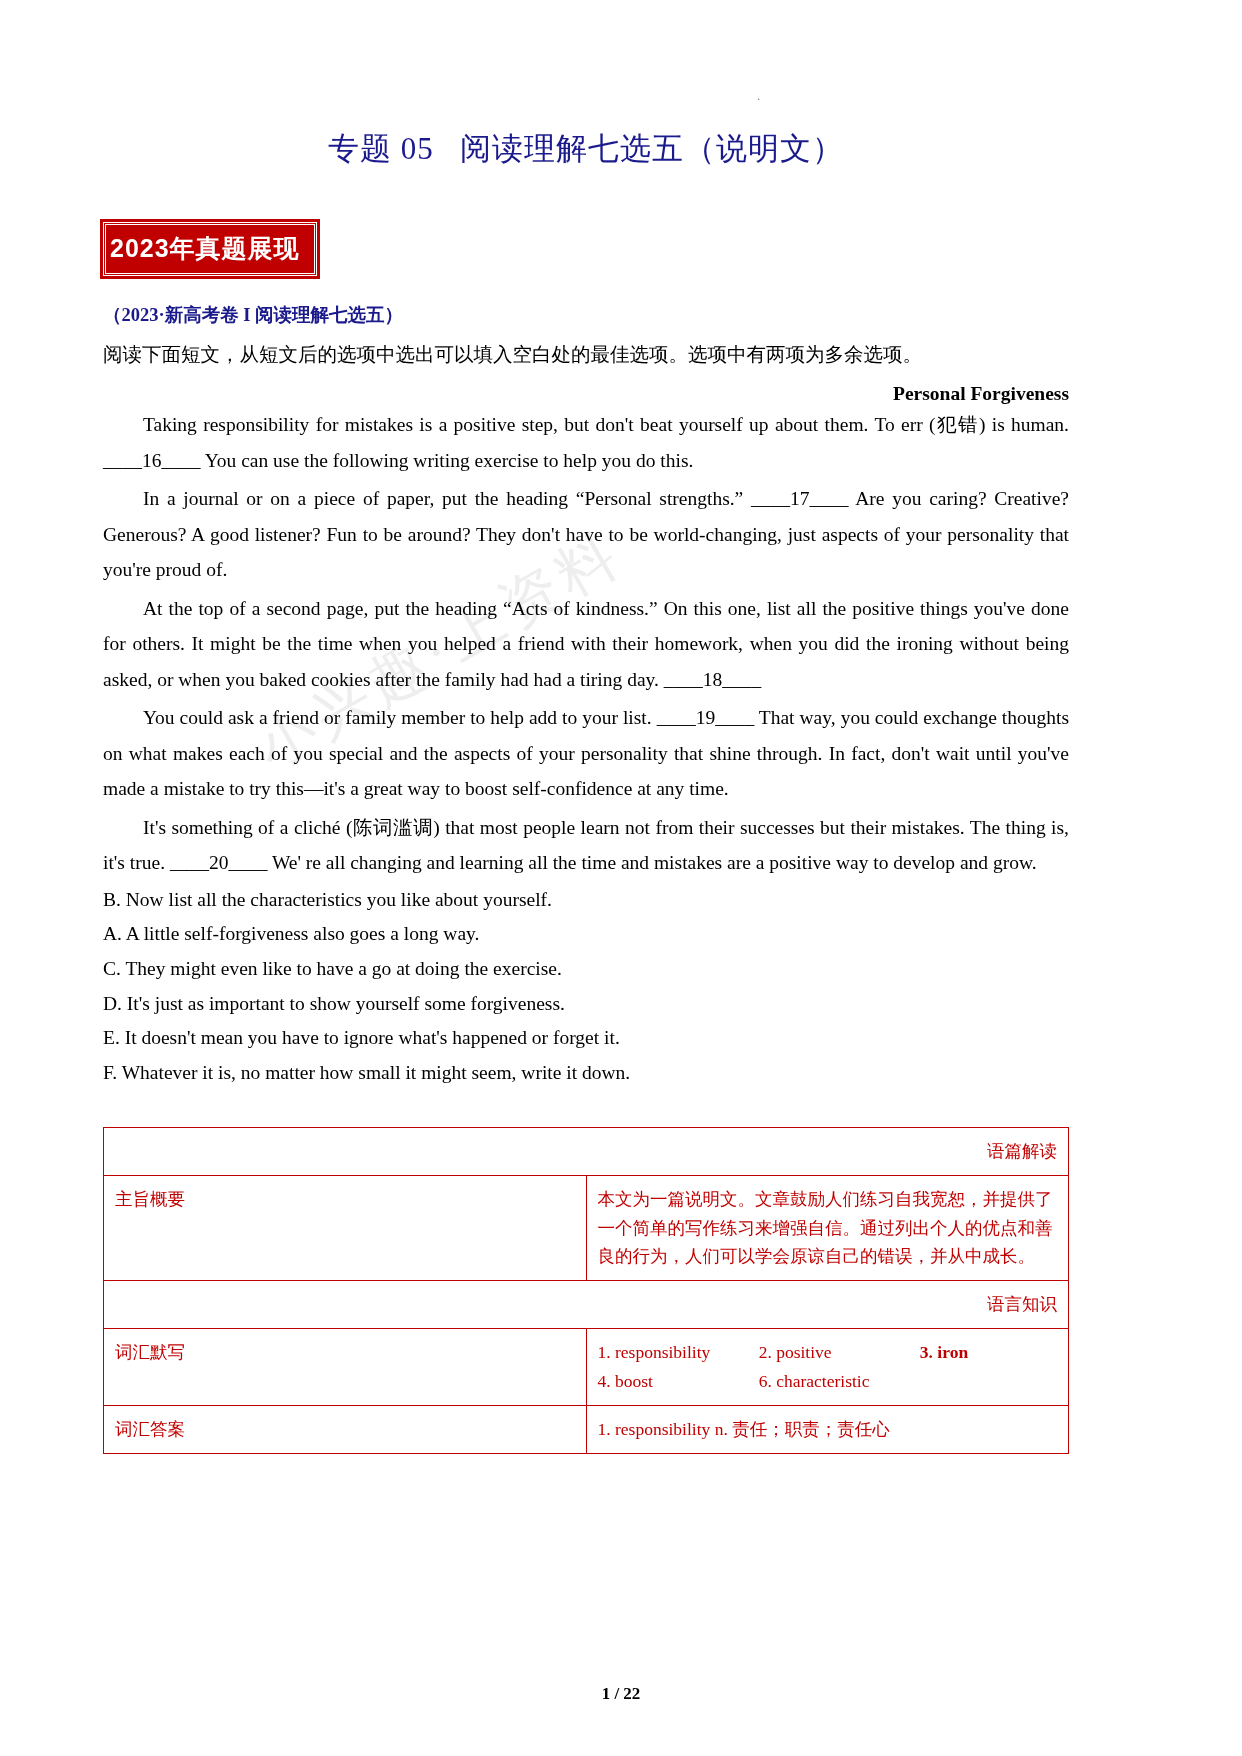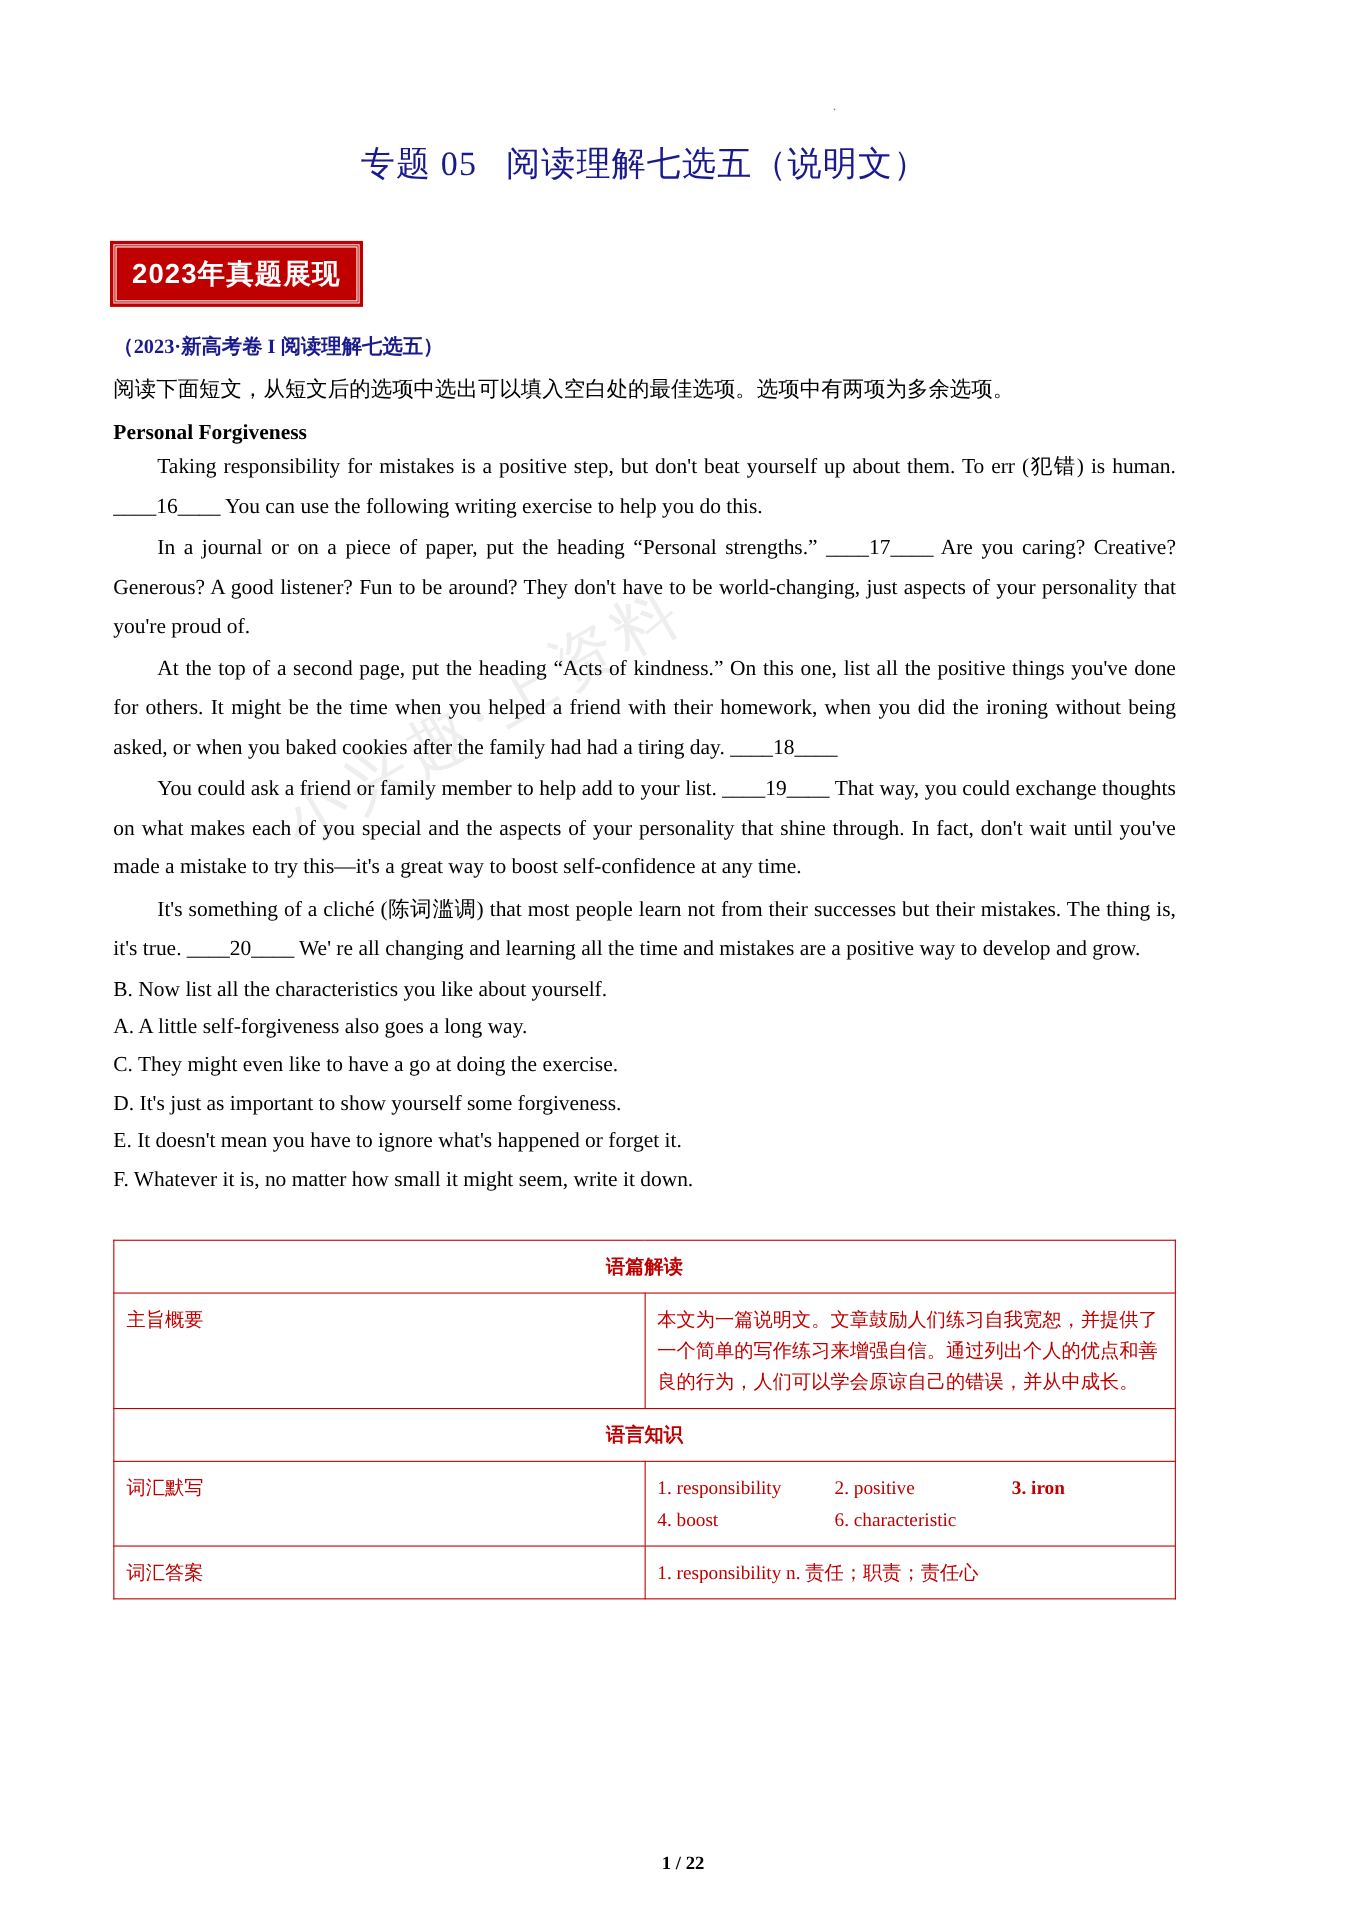--- a/index.html
+++ b/index.html
@@ -40,39 +40,39 @@
     margin-left: 0px;
   }
   .badge {
     display: inline-block;
     position: relative;
     background: #c00000;
     color: #ffffff;
     font-family: "Liberation Sans", sans-serif;
     font-size: 25px;
     font-weight: bold;
-    padding: 7px 14px 8px 14px;
+    padding: 7px 14px 8px 4px;
     border: 3px double #ffffff;
     outline: 3px solid #c00000;
     letter-spacing: 1px;
   }
   .src-line {
     margin-top: 26px;
     font-size: 18.5px;
     color: #1a1a8c;
     font-weight: bold;
     font-family: "Liberation Serif", serif;
   }
   .instr {
     margin-top: 13px;
     font-size: 19.5px;
     line-height: 1.5;
   }
   .passage-title {
-    text-align: left;
+    text-align: right;
     font-weight: bold;
     font-size: 19.5px;
     margin-top: 14px;
     margin-bottom: 2px;
     font-family: "Liberation Serif", serif;
   }
   p.para {
     font-size: 19.5px;
     line-height: 1.82;
     margin: 0 0 0 0;
@@ -101,22 +101,22 @@
   table.analysis td {
     border: 1px solid #c00000;
     color: #c00000;
     font-size: 17.5px;
     font-family: "Liberation Serif", serif;
     padding: 9px 11px;
     vertical-align: top;
     line-height: 1.65;
   }
   td.section-head {
-    text-align: center;
-    font-weight: bold;
+    text-align: right;
+    font-weight: normal;
   }
   td.label {
     width: 160px;
   }
   .vocab-row {
     display: flex;
   }
   .vocab-row span {
     display: inline-block;
   }

